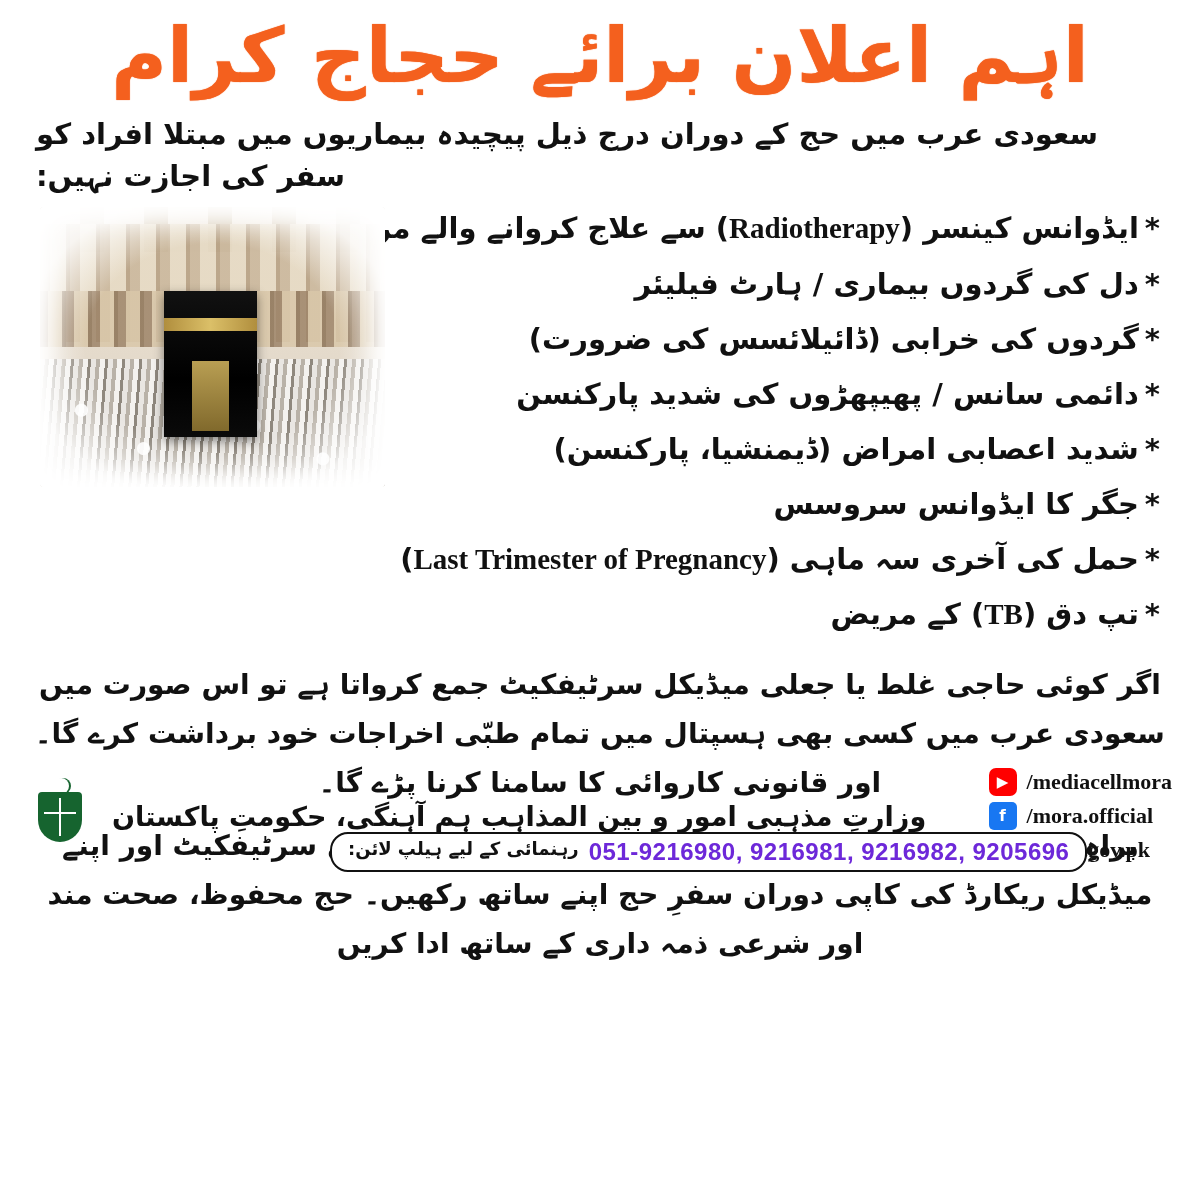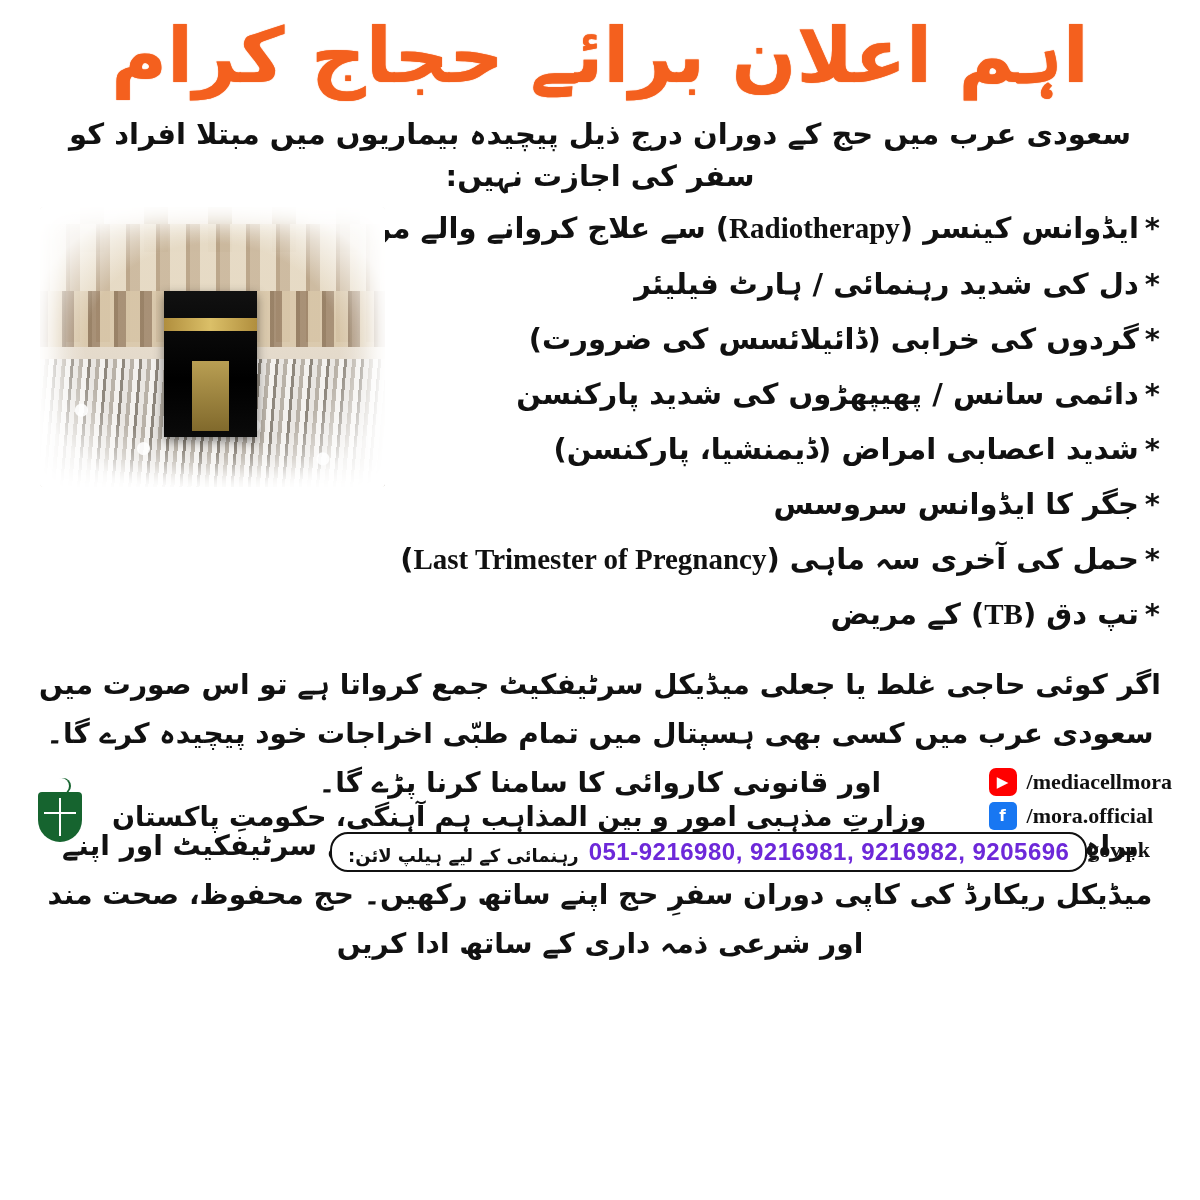--- a/index.html
+++ b/index.html
@@ -33,21 +33,21 @@
     color: #F4601E;
     letter-spacing: 0px;
     padding: 12px 40px 0 40px;
     direction: rtl;
     text-shadow: 0 0 1px #F4601E;
   }
 
   
   .intro {
     direction: rtl;
-    text-align: center;
+    text-align: left;
     font-size: 29px;
     line-height: 1.45;
     padding: 14px 36px 4px 36px;
     color: #111;
     font-weight: 600;
   }
 
   
   .body-wrap {
     position: relative;
@@ -300,21 +300,21 @@
     font-family: Liberation Serif, serif;
     direction: ltr;
   }
 
   .helpline {
     position: absolute;
     left: 330px;
     bottom: 8px;
     display: flex;
     flex-direction: row-reverse;
-    align-items: flex-end;
+    align-items: flex-start;
     gap: 10px;
     border: 2px solid #111;
     border-radius: 18px;
     padding: 4px 16px;
     background: #fff;
   }
   .helpline-label {
     font-size: 18px;
     font-weight: 700;
     color: #111;
@@ -347,21 +347,21 @@
       <div class="ph-crowd"></div>
       <div class="ph-kaaba"></div>
       <div class="ph-feather"></div>
     </div>
 
     <ul class="cond-list">
       <li>
         <span class="bullet">*</span><span>ایڈوانس کینسر (</span><span class="ltr">Radiotherapy</span><span>) سے علاج کروانے والے مریض</span>
       </li>
       <li>
-        <span class="bullet">*</span><span>دل کی شدید رہنمائی / ہارٹ فیلیئر</span>
+        <span class="bullet">*</span><span>دل کی گردوں بیماری / ہارٹ فیلیئر</span>
       </li>
       <li>
         <span class="bullet">*</span><span>گردوں کی خرابی (ڈائیلائسس کی ضرورت)</span>
       </li>
       <li>
         <span class="bullet">*</span><span>دائمی سانس / پھیپھڑوں کی شدید پارکنسن</span>
       </li>
       <li>
         <span class="bullet">*</span><span>شدید اعصابی امراض (ڈیمنشیا، پارکنسن)</span>
       </li>
@@ -371,21 +371,21 @@
       <li>
         <span class="bullet">*</span><span>حمل کی آخری سہ ماہی (</span><span class="ltr">Last Trimester of Pregnancy</span><span>)</span>
       </li>
       <li>
         <span class="bullet">*</span><span>تپ دق (</span><span class="ltr">TB</span><span>) کے مریض</span>
       </li>
     </ul>
   </div>
 
   <div class="para-block">
-    <p class="para">اگر کوئی حاجی غلط یا جعلی میڈیکل سرٹیفکیٹ جمع کرواتا ہے تو اس صورت میں سعودی عرب میں کسی بھی ہسپتال میں تمام طبّی اخراجات خود پیچیدہ کرے گا۔ اور قانونی کاروائی کا سامنا کرنا پڑے گا۔</p>
+    <p class="para">اگر کوئی حاجی غلط یا جعلی میڈیکل سرٹیفکیٹ جمع کرواتا ہے تو اس صورت میں سعودی عرب میں کسی بھی ہسپتال میں تمام طبّی اخراجات خود برداشت کرے گا۔ اور قانونی کاروائی کا سامنا کرنا پڑے گا۔</p>
     <p class="para">براہِ کرم اپنی صحت اور قوانین کا خیال رکھیں۔ نیز میڈیکل سرٹیفکیٹ اور اپنے میڈیکل ریکارڈ کی کاپی دوران سفرِ حج اپنے ساتھ رکھیں۔ حج محفوظ، صحت مند اور شرعی ذمہ داری کے ساتھ ادا کریں</p>
   </div>
 
   <div class="footer">
 
     <div class="ministry">
       <div class="emblem">
         <span class="crescent"></span>
         <span class="shield"></span>
       </div>

